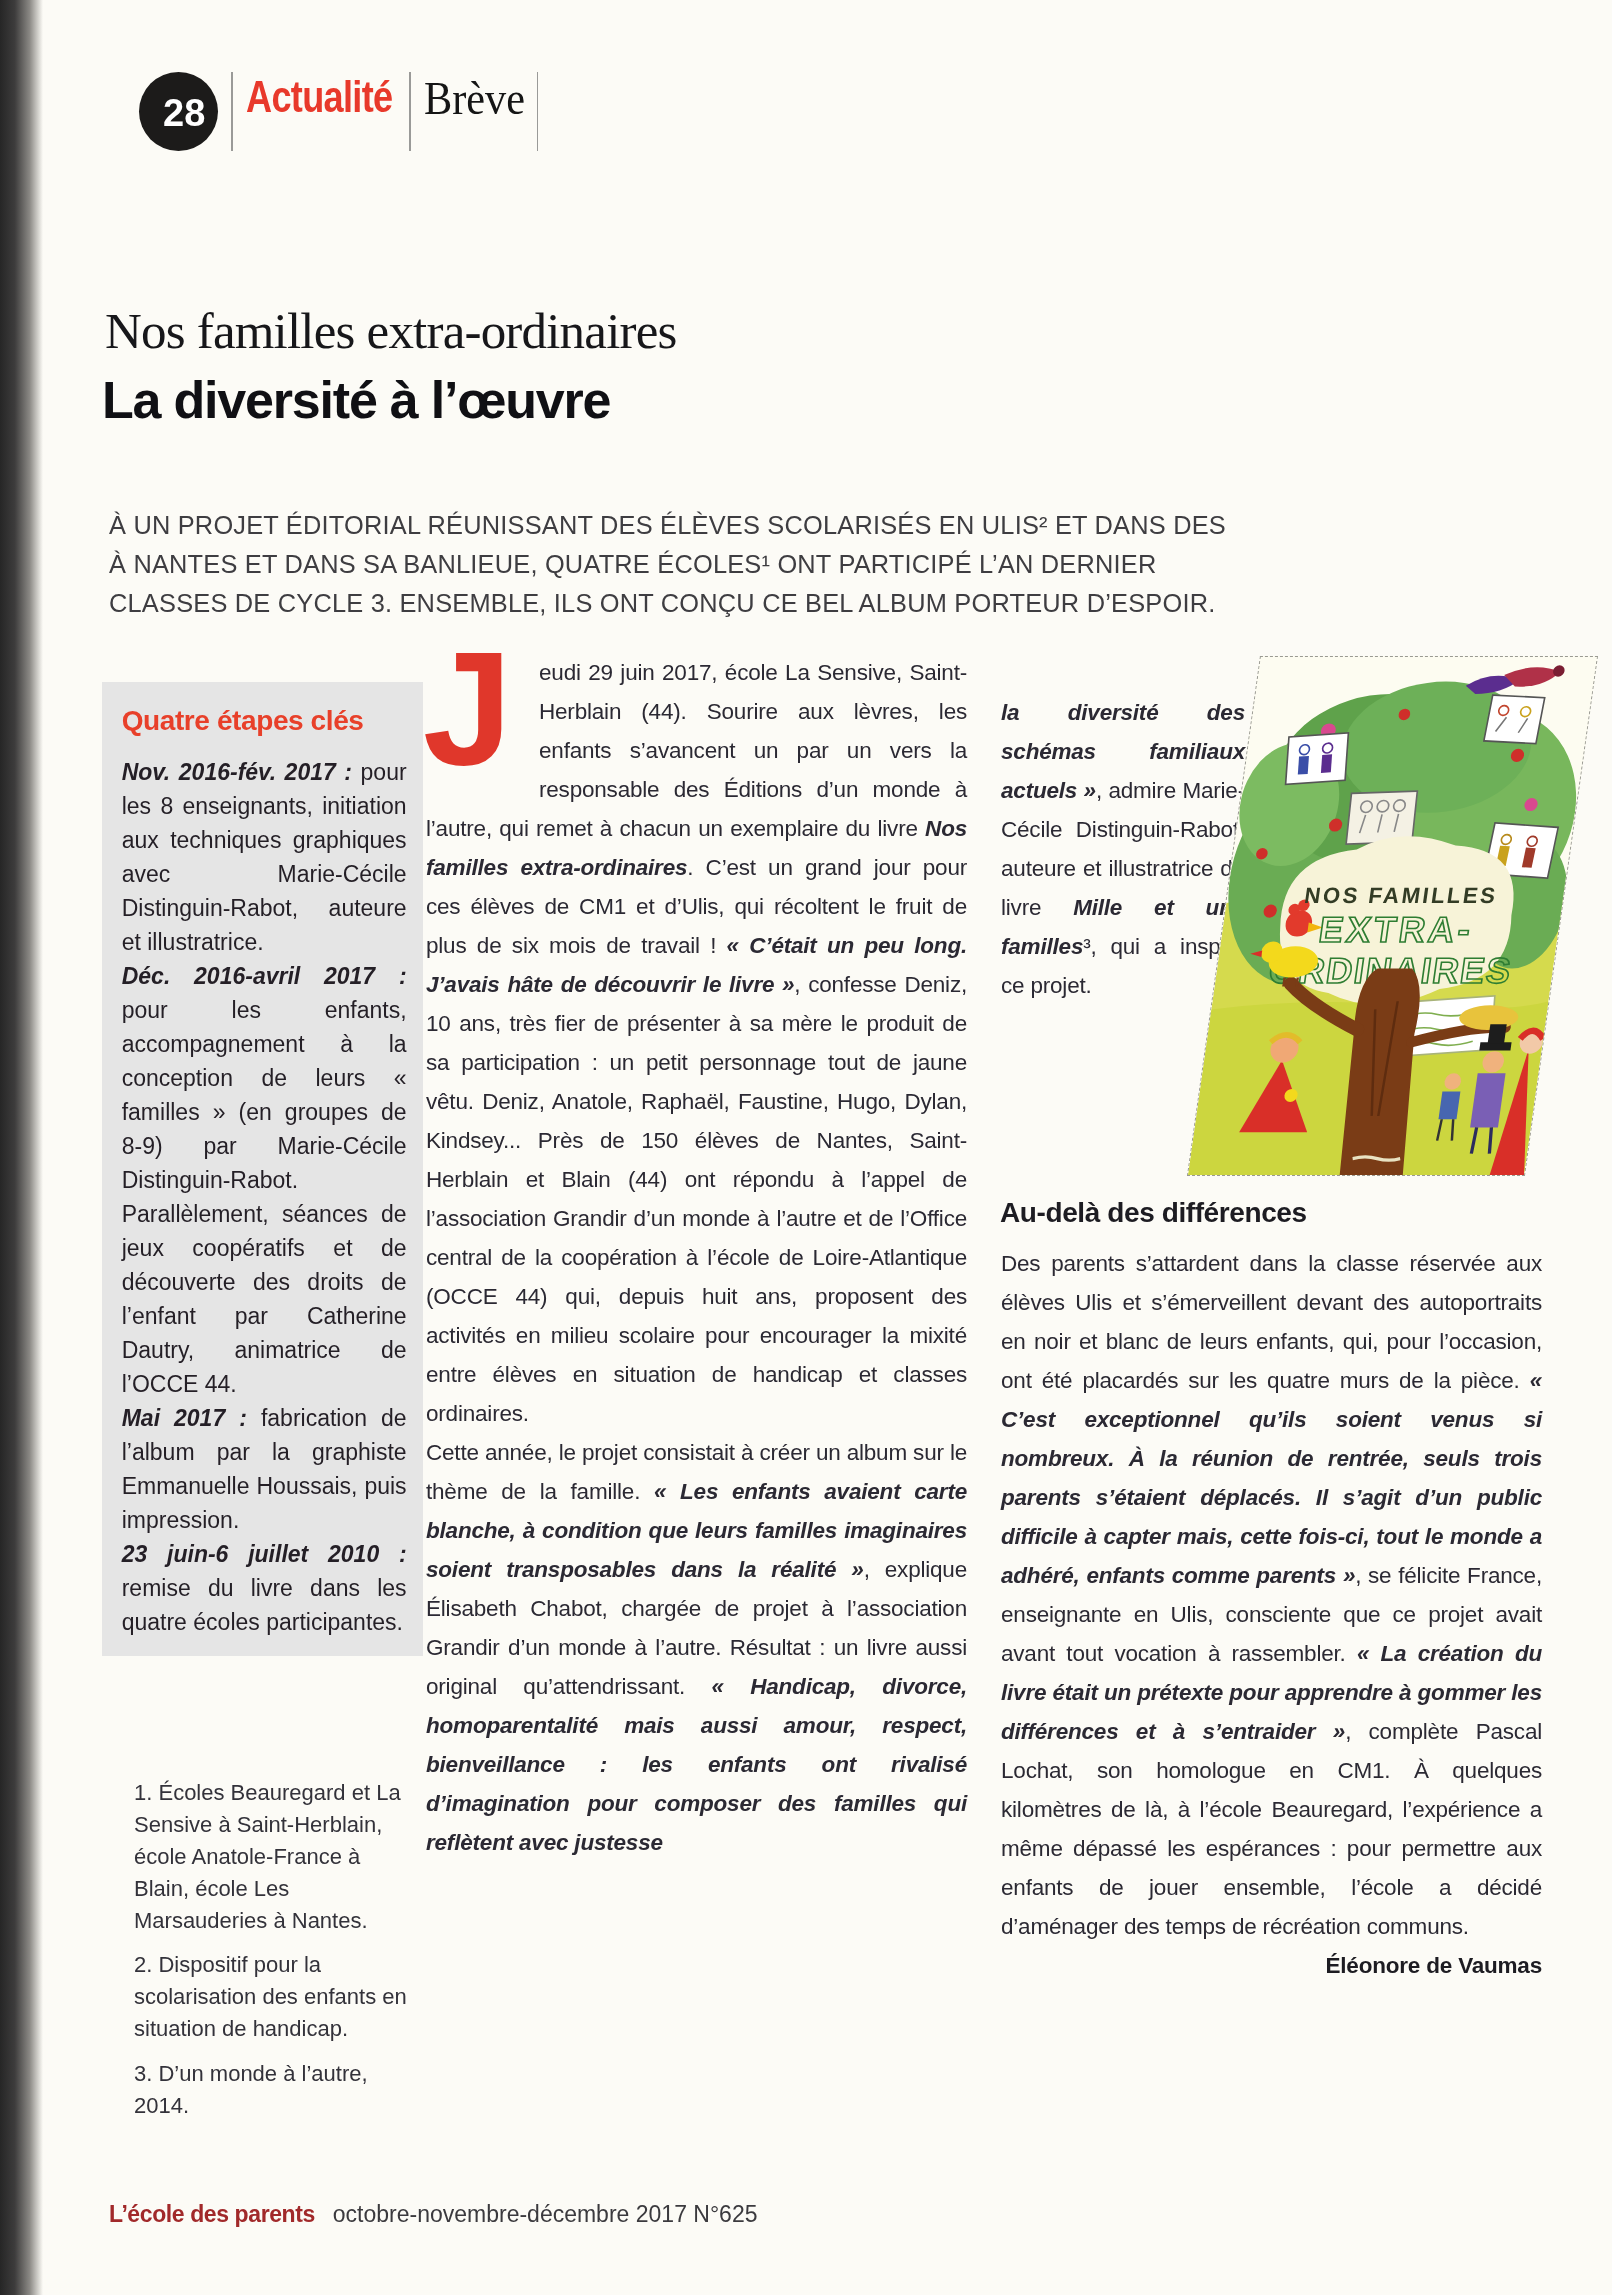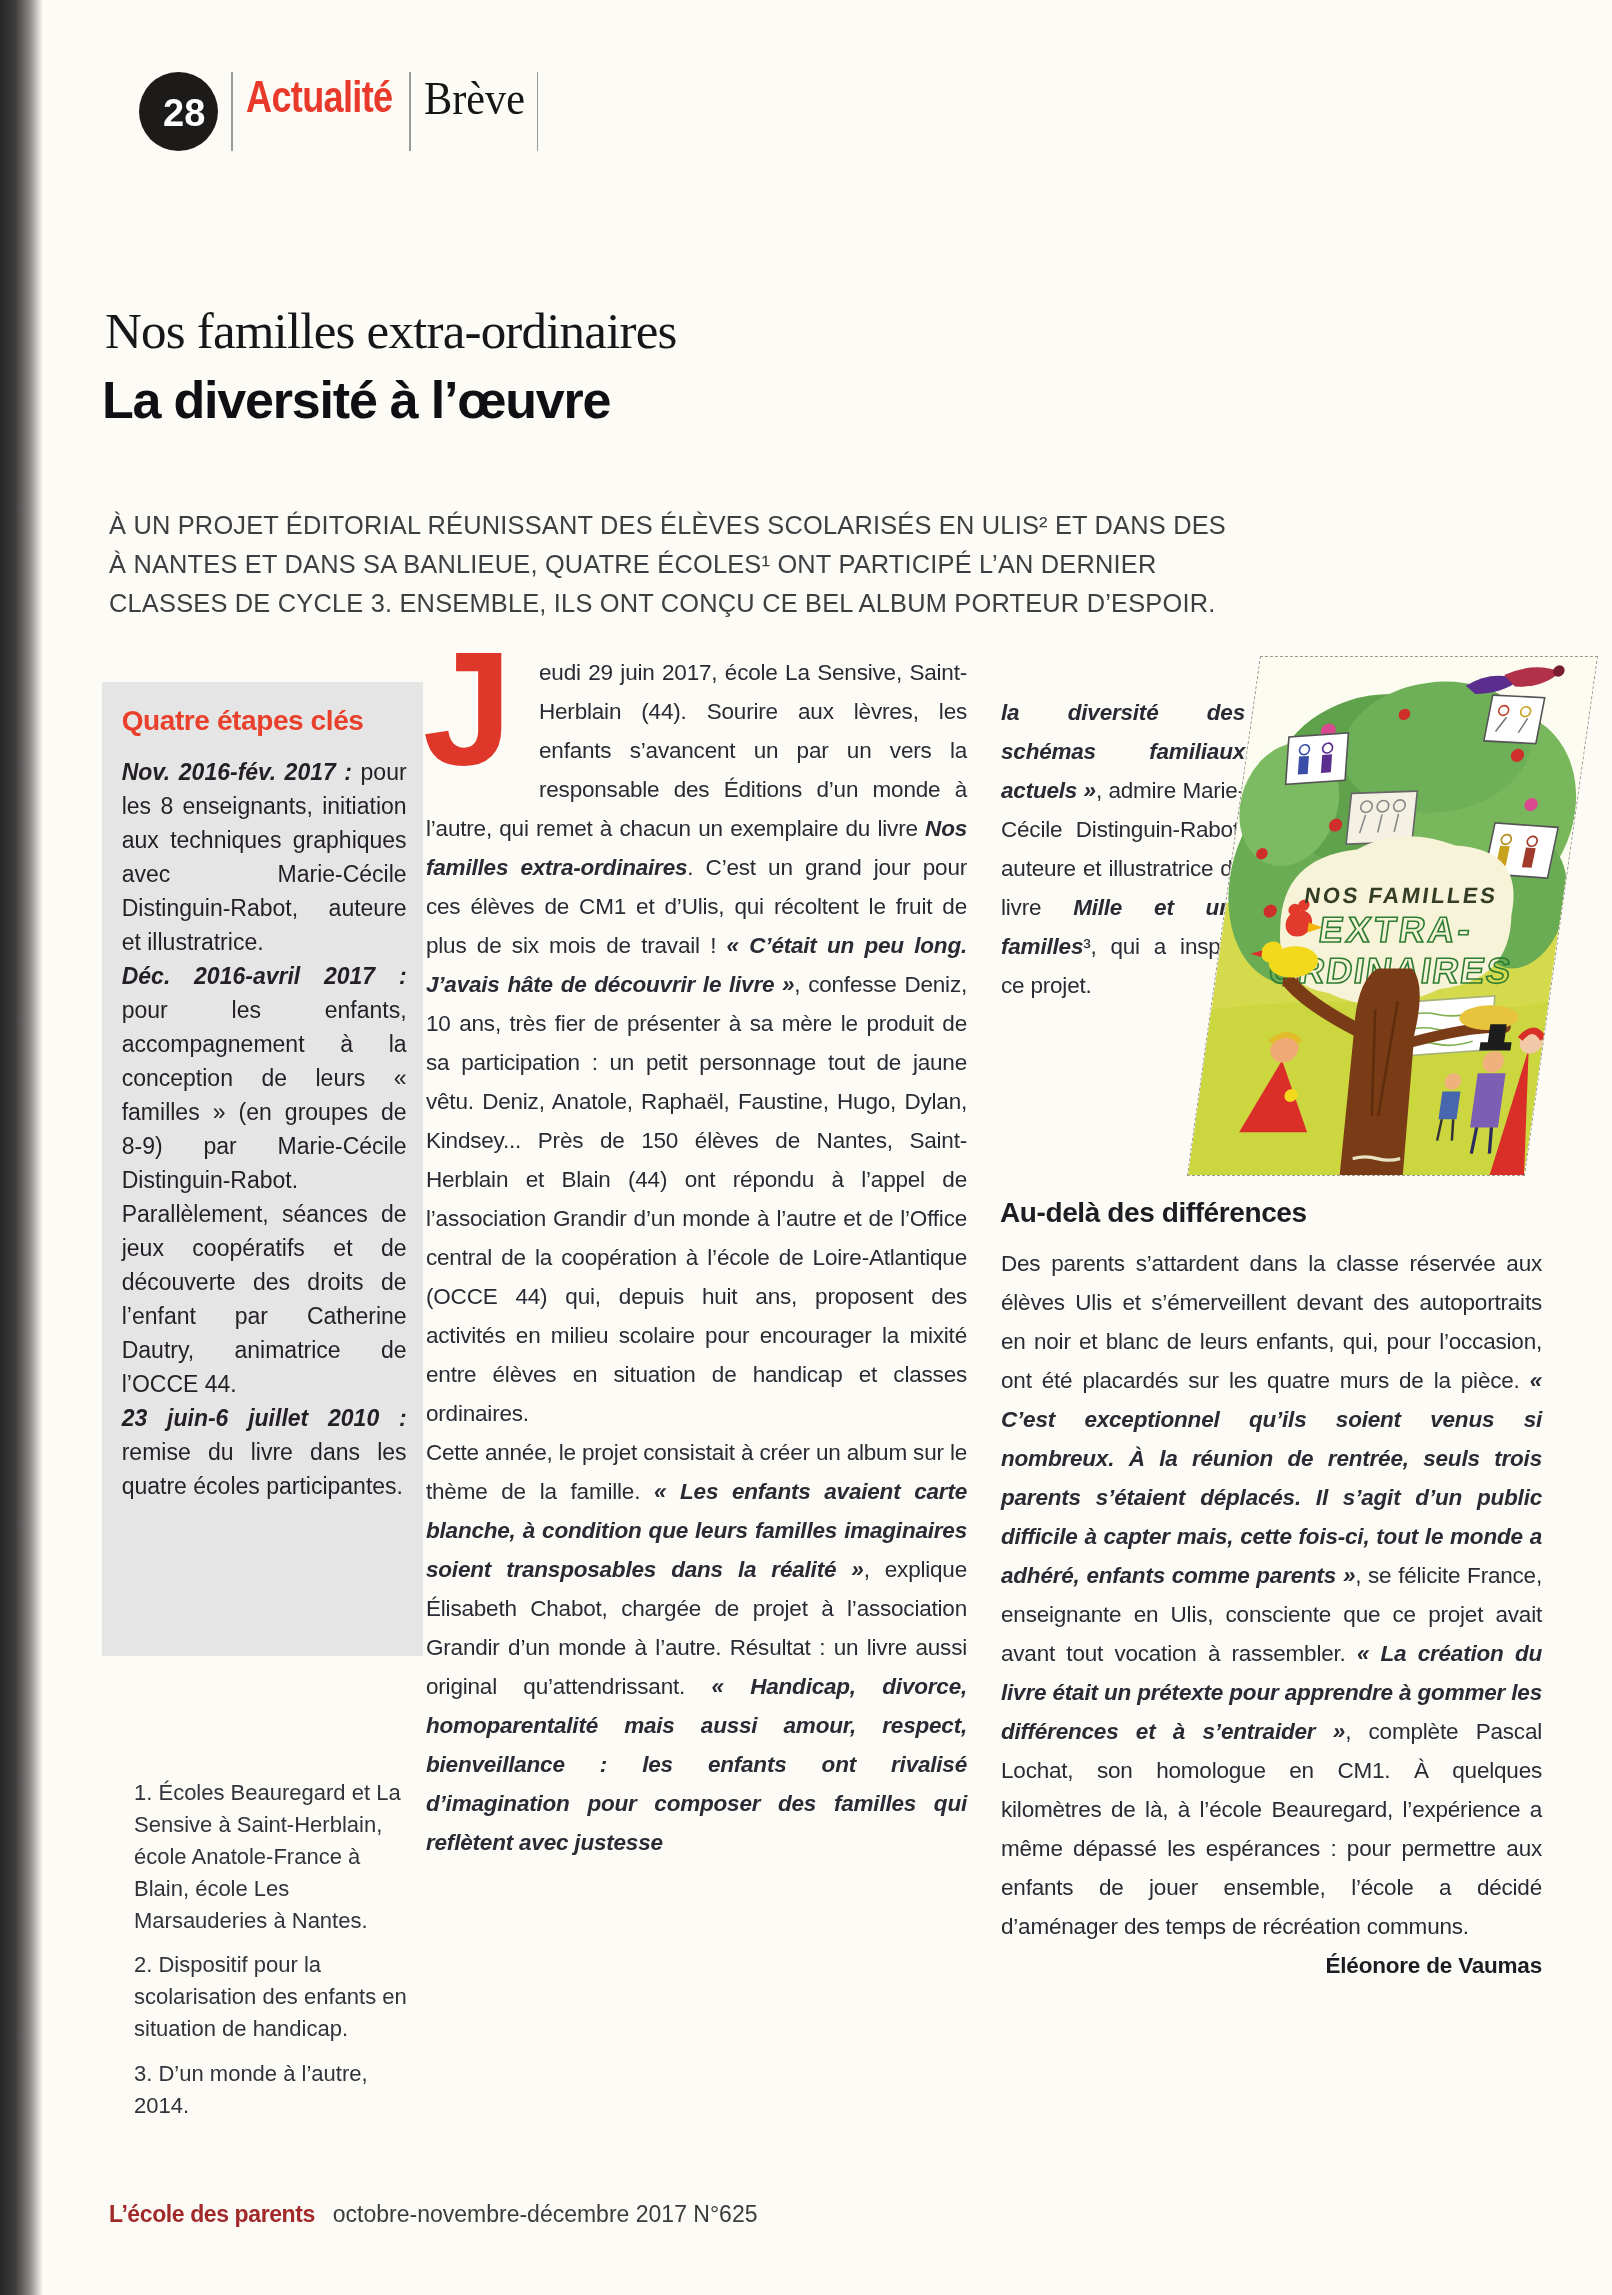--- a/index.html
+++ b/index.html
@@ -119,20 +119,21 @@
   <div class="standfirst">
     <div>À UN PROJET ÉDITORIAL RÉUNISSANT DES ÉLÈVES SCOLARISÉS EN ULIS² ET DANS DES</div>
     <div>À NANTES ET DANS SA BANLIEUE, QUATRE ÉCOLES¹ ONT PARTICIPÉ L’AN DERNIER</div>
     <div>CLASSES DE CYCLE 3. ENSEMBLE, ILS ONT CONÇU CE BEL ALBUM PORTEUR D’ESPOIR.</div>
   </div>
 
   <div class="sidebar">
     <div class="sidebar-title">Quatre étapes clés</div>
     <div class="sb-entry"><span class="sb-date">Nov. 2016-fév. 2017 :</span><span> pour les 8 enseignants, initiation aux techniques graphiques avec Marie-Cécile Distinguin-Rabot, auteure et illustratrice.</span></div>
     <div class="sb-entry"><span class="sb-date">Déc. 2016-avril 2017 :</span><span> pour les enfants, accompagnement à la conception de leurs « familles » (en groupes de 8-9) par Marie-Cécile Distinguin-Rabot. Parallèlement, séances de jeux coopératifs et de découverte des droits de l’enfant par Catherine Dautry, animatrice de l’OCCE 44.</span></div>
+    <div class="sb-entry"><span class="sb-date">Mai 2017 :</span><span> fabrication de l’album par la graphiste Emmanuelle Houssais, puis impression.</span></div>
     <div class="sb-entry"><span class="sb-date">23 juin-6 juillet 2010 :</span><span> remise du livre dans les quatre écoles participantes.</span></div>
   </div>
 
   <div class="footnotes">
     <div class="footnote">1. Écoles Beauregard et La Sensive à Saint-Herblain, école Anatole-France à Blain, école Les Marsauderies à Nantes.</div>
     <div class="footnote">2. Dispositif pour la scolarisation des enfants en situation de handicap.</div>
     <div class="footnote">3. D’un monde à l’autre, 2014.</div>
   </div>
 
   <div class="col2 bodytext">

